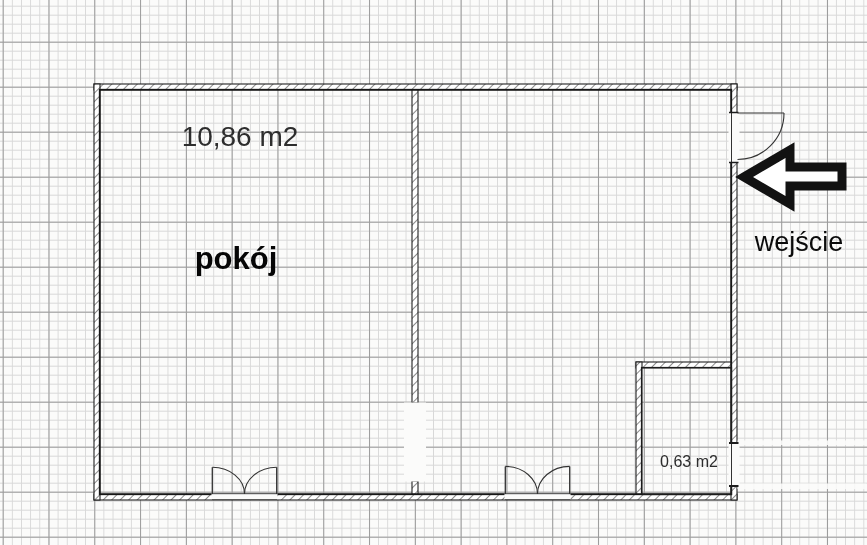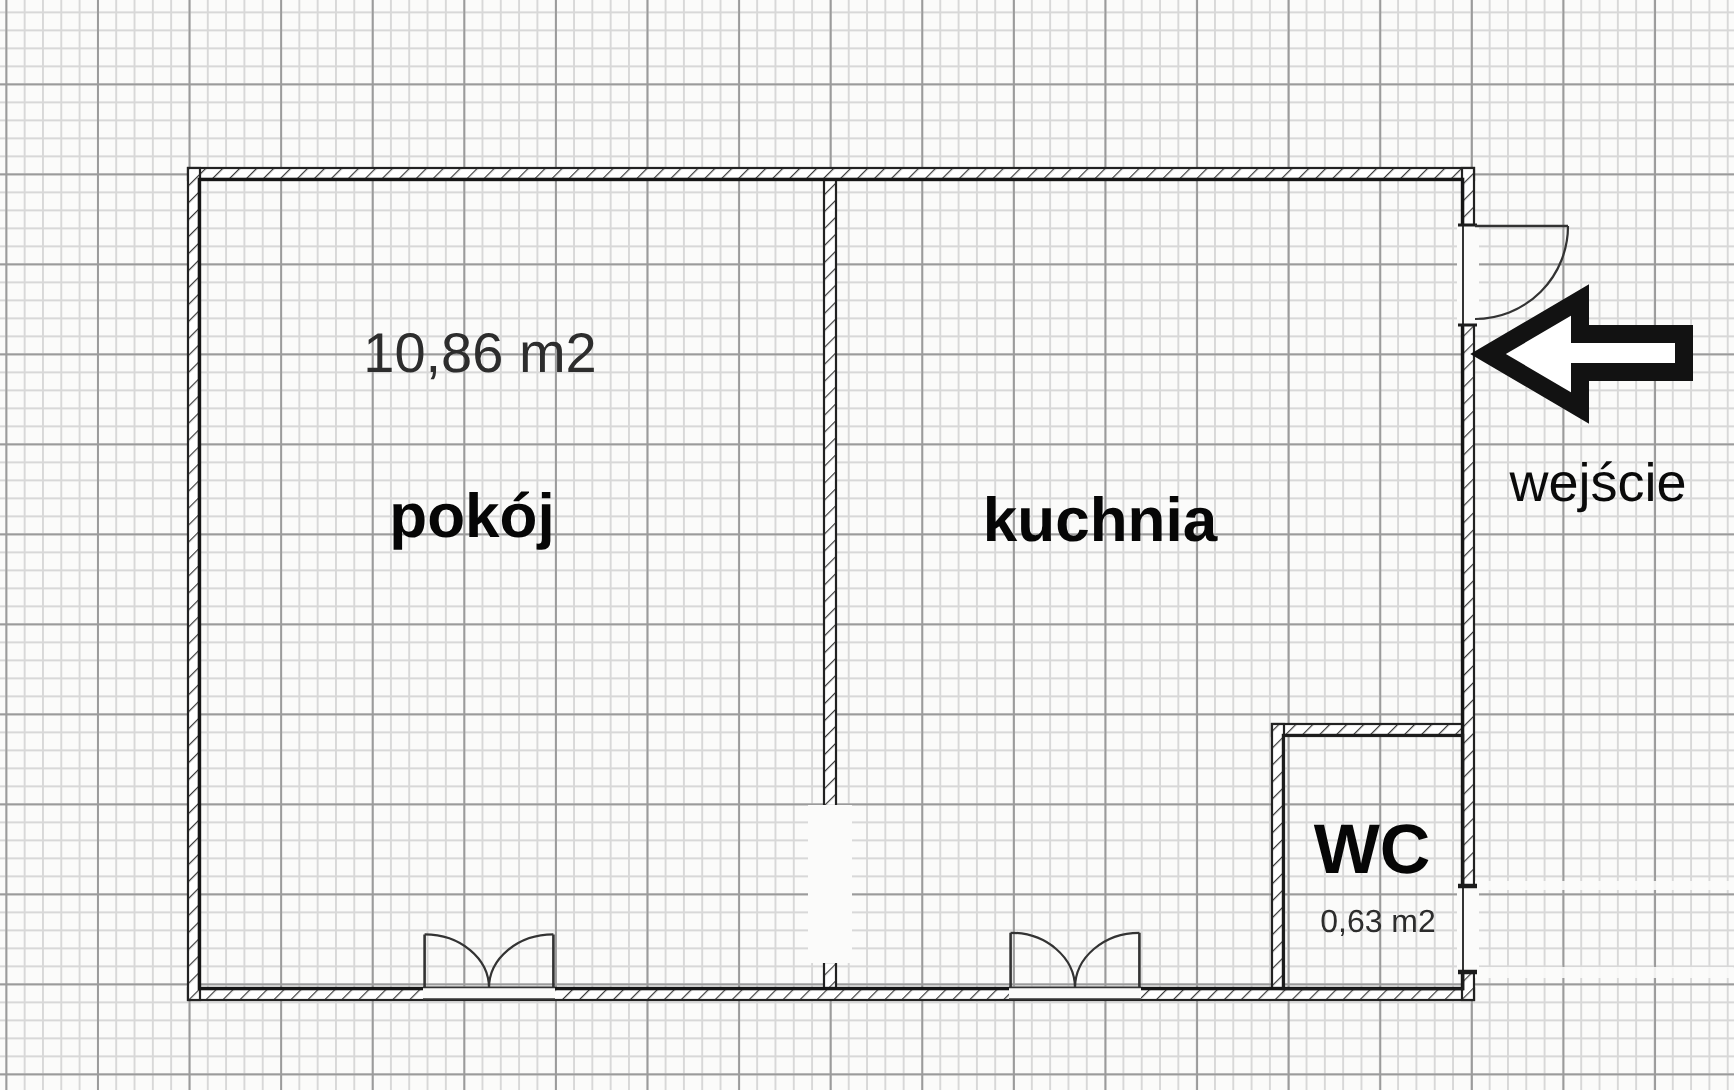--- a/index.html
+++ b/index.html
@@ -17,21 +17,21 @@
     background-position: 2.7px 0, 0 41.7px, 2.7px 0, 0 5.7px;
     font-family:"Liberation Sans", sans-serif;
   }
   svg.plan{position:absolute;left:0;top:0;}
   .lbl{
     position:absolute;
     transform:translate(-50%,-50%);
     white-space:nowrap;
     line-height:1;
   }
-  .area-lbl{font-size:28px;color:#2d2d2d;margin-top:40px;}
+  .area-lbl{font-size:28px;color:#2d2d2d;}
   .room-lbl{font-size:31px;font-weight:bold;color:#060606;}
   .wc-lbl{font-size:35px;font-weight:bold;color:#060606;}
   .wc-area-lbl{font-size:16px;color:#2d2d2d;}
   .entrance-lbl{font-size:27px;font-weight:normal;color:#0a0a0a;}
 </style>
 </head>
 <body>
 
 <div class="stage">
 
@@ -93,19 +93,17 @@
       <path d="M505.3,466.4 A32.2,27.6 0 0 1 537.5,494" stroke-width="1.1"></path>
       <path d="M569.7,466.4 A32.2,27.6 0 0 0 537.5,494" stroke-width="1.1"></path>
     </g>
 
     <path d="M744,177 L790,150 L790,167 L842,167 L842,186 L790,186 L790,204 Z" fill="#ffffff" stroke="#121212" stroke-width="9" stroke-linejoin="miter"></path>
   </svg>
 
   <div class="lbl area-lbl" style="left:240px;top:137px">10,86 m2</div>
   <div class="lbl room-lbl" style="left:236px;top:258px">pokój</div>
 
-  <div class="lbl room-lbl" style="left:550px;top:260px">kuchnia</div>
 
-  <div class="lbl wc-lbl" style="left:686px;top:425px">WC</div>
   <div class="lbl wc-area-lbl" style="left:689px;top:462px">0,63 m2</div>
 
   <div class="lbl entrance-lbl" style="left:799px;top:242px">wejście</div>
 </div>
 
 </body></html>

